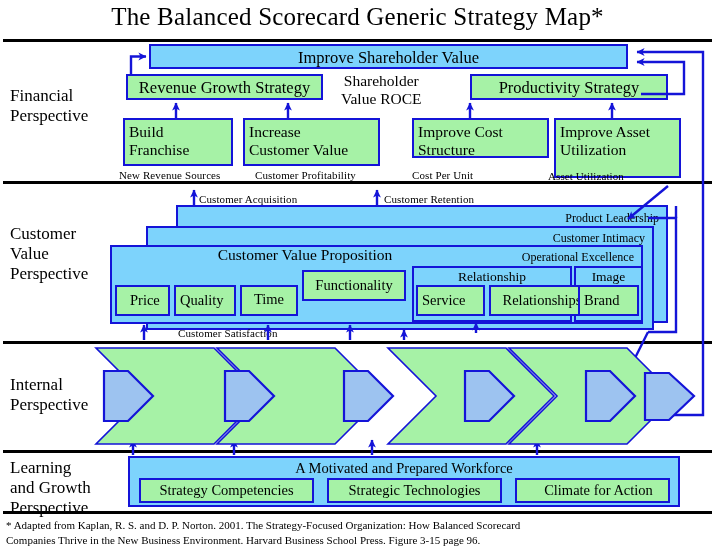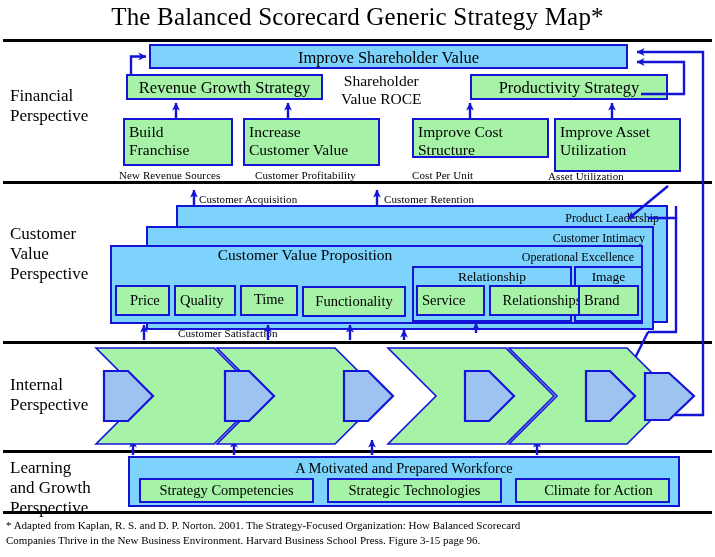--- a/index.html
+++ b/index.html
@@ -104,21 +104,21 @@
   <div class="abs box green" style="left:243px;top:118px;width:137px;height:48px;">
     <span class="lft t15" style="margin-top:3px;">Increase</span>
     <span class="lft t15">Customer Value</span>
   </div>
 
   <div class="abs box green" style="left:412px;top:118px;width:137px;height:40px;">
     <span class="lft t15" style="margin-top:3px;">Improve Cost</span>
     <span class="lft t15">Structure</span>
   </div>
 
-  <div class="abs box green" style="left:554px;top:118px;width:127px;height:54px;">
+  <div class="abs box green" style="left:554px;top:118px;width:127px;height:60px;">
     <span class="lft t15" style="margin-top:3px;">Improve Asset</span>
     <span class="lft t15">Utilization</span>
   </div>
 
   <div class="abs cap" style="left:119px;top:169px;">New Revenue Sources</div>
   <div class="abs cap" style="left:255px;top:169px;">Customer Profitability</div>
   <div class="abs cap" style="left:412px;top:169px;">Cost Per Unit</div>
   <div class="abs cap" style="left:548px;top:170px;">Asset Utilization</div>
 
   <div class="abs cap" style="left:199px;top:193px;">Customer Acquisition</div>
@@ -146,21 +146,21 @@
 
   <div class="abs box green" style="left:115px;top:285px;width:55px;height:31px;">
     <span class="lft t14" style="margin-top:5px;margin-left:9px;">Price</span>
   </div>
   <div class="abs box green" style="left:174px;top:285px;width:62px;height:31px;">
     <span class="lft t14" style="margin-top:5px;">Quality</span>
   </div>
   <div class="abs box green" style="left:240px;top:285px;width:58px;height:31px;">
     <span class="ctr t14" style="margin-top:4px;">Time</span>
   </div>
-  <div class="abs box green" style="left:302px;top:286px;width:104px;height:31px;">
+  <div class="abs box green" style="left:302px;top:270px;width:104px;height:31px;">
     <span class="ctr t14" style="margin-top:5px;">Functionality</span>
   </div>
   <div class="abs box green" style="left:416px;top:285px;width:69px;height:31px;">
     <span class="lft t14" style="margin-top:5px;">Service</span>
   </div>
   <div class="abs box green" style="left:489px;top:285px;width:106px;height:31px;">
     <span class="ctr t14" style="margin-top:5px;">Relationships</span>
   </div>
   <div class="abs box green" style="left:578px;top:285px;width:61px;height:31px;">
     <span class="lft t14" style="margin-top:5px;">Brand</span>

